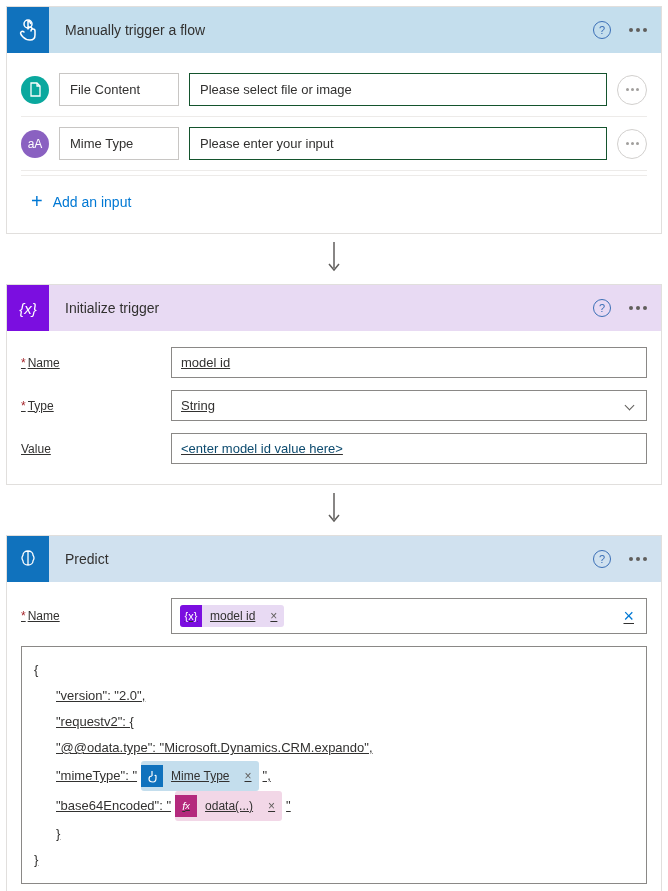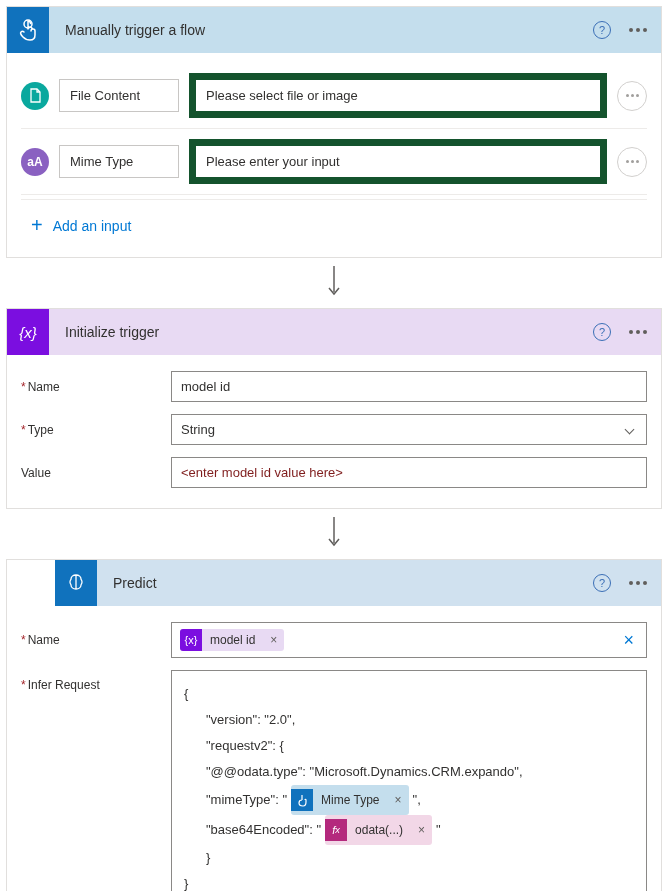--- a/index.html
+++ b/index.html
@@ -10,43 +10,43 @@
 .hdr-title { flex: 1; padding-left: 16px; font-size: 14px; }
 .hdr-actions { display: flex; align-items: center; gap: 18px; padding-right: 14px; }
 .help-icon { width: 18px; height: 18px; border: 1.5px solid #3b6fb6; border-radius: 50%; display: flex; align-items: center; justify-content: center; color: #3b6fb6; font-size: 11px; cursor: pointer; }
 .dots { display: flex; gap: 3px; cursor: pointer; }
 .dots span { width: 4px; height: 4px; border-radius: 50%; background: #605e5c; }
 
 .hdr-manual { background: #c4deed; }
 .hdr-manual .hdr-icon { background: #1072bd; }
 .hdr-var { background: #e8daf3; }
 .hdr-var .hdr-icon { background: #7b0ee0; }
-.hdr-predict { background: #d0e1ef; margin-left: 48px; }
+.hdr-predict { background: #d0e1ef; }
 .hdr-predict .hdr-icon { background: #1072bd; }
 
 .card-body { padding: 10px 14px 14px 14px; }
 .input-row { display: flex; align-items: center; gap: 10px; padding: 10px 0; border-bottom: 1px solid #edebe9; }
 .input-row:last-of-type { border-bottom: none; }
 .circ { width: 28px; height: 28px; border-radius: 50%; display: flex; align-items: center; justify-content: center; color: #fff; flex-shrink: 0; }
 .circ-teal { background: #0aa89e; }
 .circ-purple { background: #8a61c1; }
 .label-box { border: 1px solid #c8c6c4; padding: 8px 10px; width: 120px; font-size: 13px; background:#fff; }
-.value-box { border: 7px solid #14532d; padding: 8px 10px; flex: 1; font-size: 13px; color: #323130; background:#fff; }
+.value-box { border: 1px solid #14532d; padding: 8px 10px; flex: 1; font-size: 13px; color: #323130; background:#fff; }
 .more-circ { width: 30px; height: 30px; border-radius: 50%; border: 1px solid #d2d0ce; display: flex; align-items: center; justify-content: center; cursor: pointer; gap: 2px; background:#fff; }
 .more-circ span { width: 3px; height: 3px; border-radius: 50%; background: #a19f9d; }
 .add-input { display: flex; align-items: center; gap: 10px; color: #0078d4; padding: 14px 2px 6px 10px; font-size: 14px; cursor: pointer; }
 .add-input .plus { font-size: 20px; font-weight: 300; }
 
-.form-row { display: flex; align-items: center; padding: 6px 0; }
+.form-row { display: flex; align-items: center; padding: 6px 0; text-decoration: underline; }
 .form-label { width: 150px; font-size: 12px; color: #323130; }
 .form-label .req { color: #a4262c; margin-right: 2px; }
 .form-field { flex: 1; border: 1px solid #8a8886; padding: 7px 9px; font-size: 13px; background:#fff; display:flex; align-items:center; }
 .form-field.select { justify-content: space-between; }
 .chev { border: solid #605e5c; border-width: 0 1.5px 1.5px 0; display: inline-block; padding: 3px; transform: rotate(45deg); margin-right:4px; }
-.placeholder { color: #7f1d1d; }
+.placeholder { color: #0c4a6e; }
 
 .arrow-wrap { display: flex; justify-content: center; padding: 6px 0 4px 0; }
 .arrow-down svg { display:block; }
 
 .token-field { flex:1; border:1px solid #8a8886; padding:6px 8px; display:flex; align-items:center; justify-content:space-between; background:#fff;}
 .chip { display:inline-flex; align-items:center; border-radius:3px; font-size:12px; overflow:hidden; }
 .chip-icon { width:22px; height:22px; display:flex; align-items:center; justify-content:center; color:#fff; font-size:11px; }
 .chip-label { padding: 3px 8px; }
 .chip-x { padding: 0 7px; cursor:pointer; color:#605e5c; font-size:12px; }
 .chip-var { background:#e8daf3; }
@@ -97,21 +97,21 @@
       <div class="label-box">File Content</div>
       <div class="value-box">Please select file or image</div>
       <div class="more-circ">
           <span></span>
           <span></span>
           <span></span>
         </div>
     </div>
     <div class="input-row">
       <div class="circ circ-purple">
-        <span style="font-size:12px;color:#fff;font-weight:700">aA</span>
+        <span style="font-size:12px;color:#fff;font-weight:400">aA</span>
       </div>
       <div class="label-box">Mime Type</div>
       <div class="value-box">Please enter your input</div>
       <div class="more-circ">
           <span></span>
           <span></span>
           <span></span>
         </div>
     </div>
     <div style="border-top:1px solid #edebe9; margin-top:4px"></div>
@@ -201,21 +201,20 @@
       <div class="token-field">
         <span class="chip chip-var">
           <span class="chip-icon">{x}</span>
           <span class="chip-label">model id</span>
           <span class="chip-x">×</span>
         </span>
         <span class="clear-x">×</span>
       </div>
     </div>
     <div class="form-row top-align">
-      <div class="form-label"><span class="req">*</span><span>Infer Request</span></div>
       <div class="json-area">
         <div>{</div>
         <div class="ind1">"version": "2.0",</div>
         <div class="ind1">"requestv2": {</div>
         <div class="ind1">"@@odata.type": "Microsoft.Dynamics.CRM.expando",</div>
         <div class="ind1 json-line">
           <span>"mimeType": "</span>
           <span class="chip chip-trig">
             <span class="chip-icon">
                 <svg width="11" height="13" viewBox="0 0 11 13">

